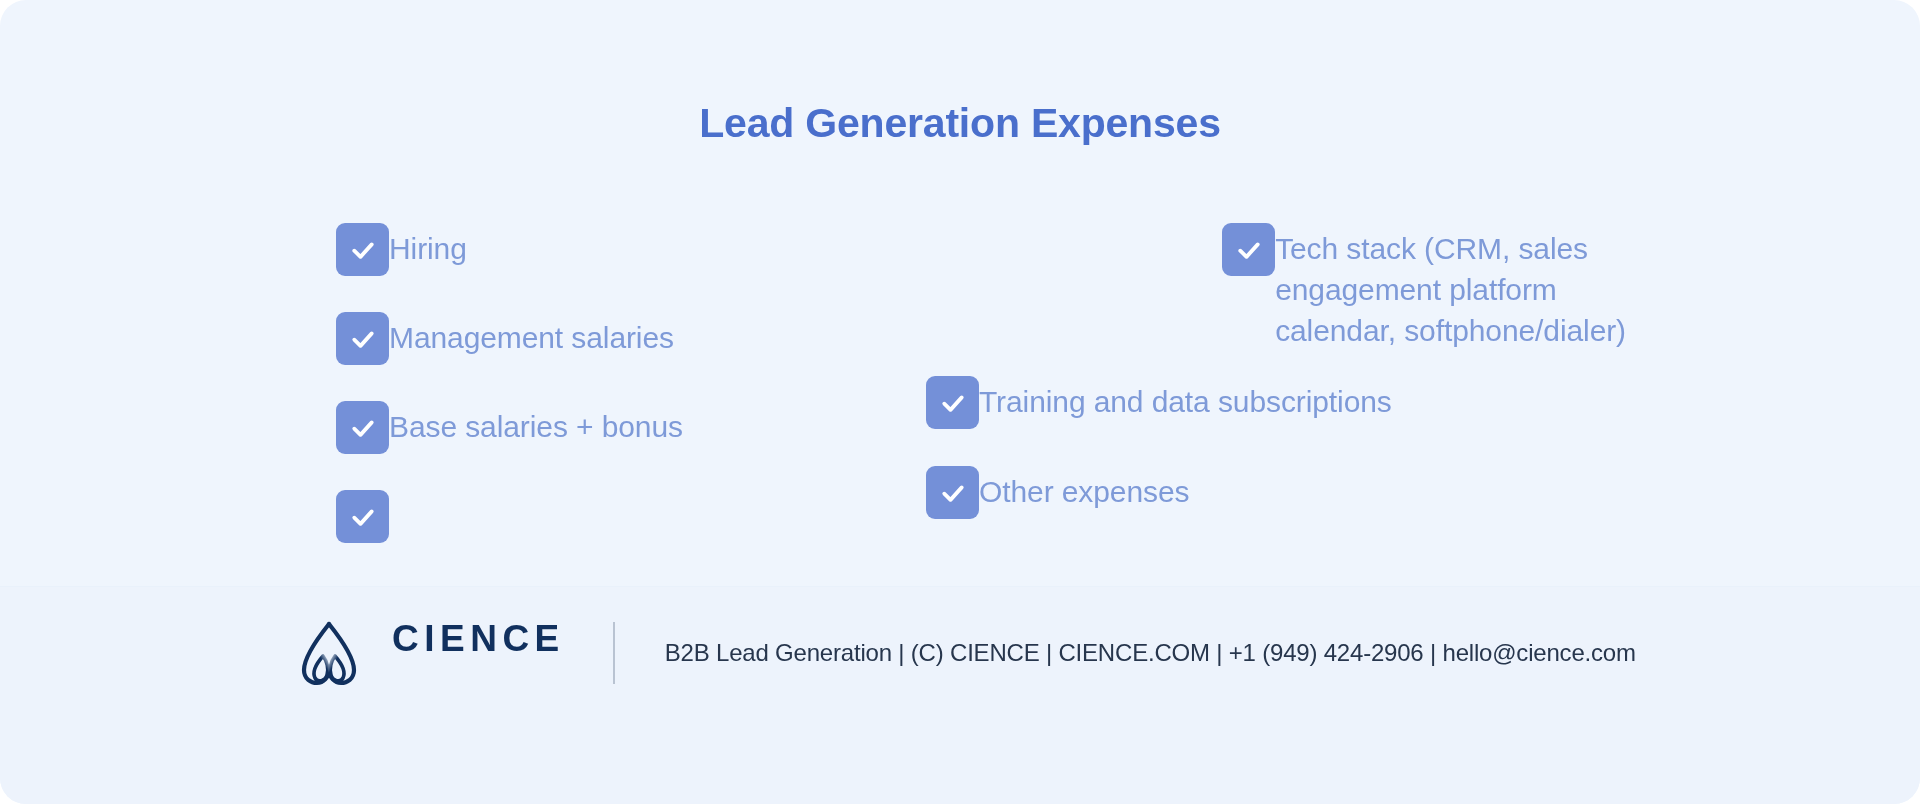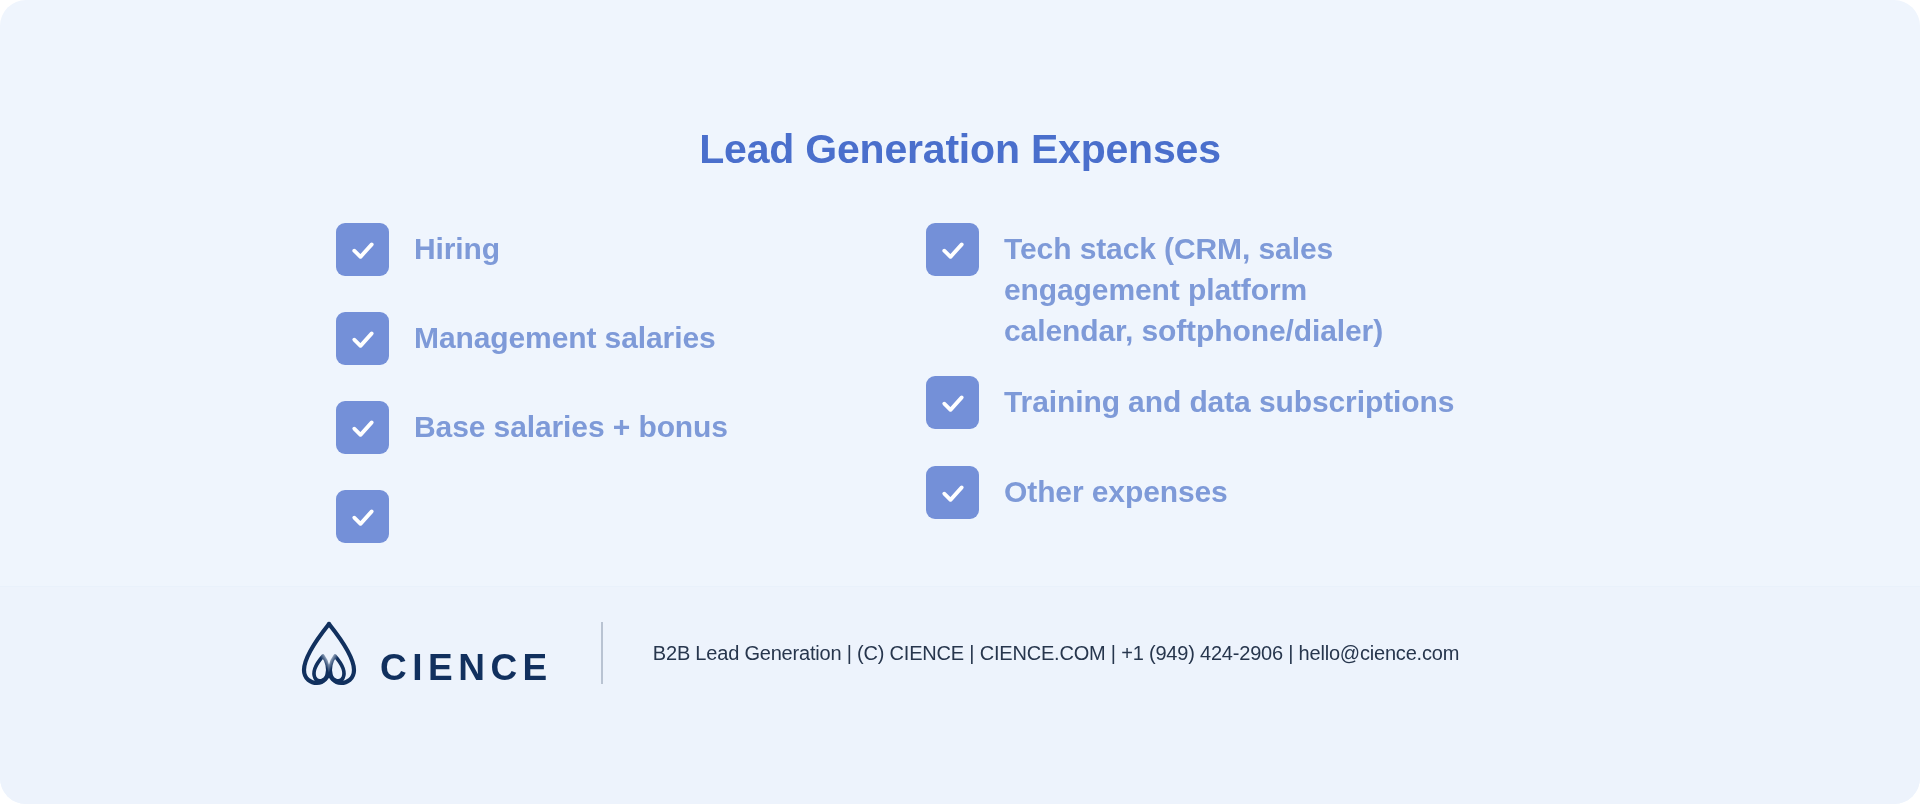--- a/index.html
+++ b/index.html
@@ -47,21 +47,20 @@
     position: absolute;
     top: 101px;
     left: 0;
     width: 1920px;
     text-align: center;
     font-size: 41px;
     font-weight: bold;
     color: #4a6fcc;
     letter-spacing: -0.2px;
     line-height: 1.1;
-    margin-top: 26px;
   }
 
   
   #checklist {
     position: absolute;
     top: 222px;
     left: 336px;
     width: 1300px;
   }
   .col {
@@ -70,57 +69,57 @@
   }
   #col-left  { left: 0px;   width: 560px; }
   #col-right { left: 590px; width: 700px; }
 
   .check-item {
     display: flex;
     align-items: flex-start;
     margin-bottom: 35px;
   }
   #col-right .check-item { margin-bottom: 36px; }
-  #col-right .check-item:first-child { margin-bottom: 24px; }
+  #col-right .check-item:first-child { margin-bottom: 24px; justify-content: flex-end; }
 
   .checkbox {
     flex: 0 0 auto;
     width: 53px;
     height: 53px;
     border-radius: 9px;
     background: #7490d8;
     display: flex;
     align-items: center;
     justify-content: center;
     margin-top: 1px;
   }
   .checkbox svg { display: block; }
 
   .check-label {
-    margin-left: 25px;
     font-size: 30px;
-    font-weight: bold;
+    font-weight: normal;
     color: #7e9ad8;
     line-height: 1.37;
     letter-spacing: -0.1px;
     white-space: pre-line;
     padding-top: 6px;
   }
 
   
   #footer {
     position: absolute;
     left: 298px;
     top: 620px;
     display: flex;
     align-items: center;
   }
   #logo-wrap {
     display: flex;
-    align-items: flex-end;
+    align-items: flex-start;
+    gap: 12px;
   }
   #logo-mark {
     width: 62px;
     height: 66px;
     flex: 0 0 auto;
   }
   #logo-word {
     margin-left: 20px;
     font-size: 37px;
     font-weight: bold;
@@ -129,21 +128,21 @@
     line-height: 1;
   }
   #footer-divider {
     width: 2px;
     height: 62px;
     background: #b9c3d2;
     margin-left: 48px;
     margin-right: 50px;
   }
   #footer-text {
-    font-size: 20px;
+    font-size: 24px;
     color: #27364d;
     letter-spacing: -0.2px;
     white-space: nowrap;
   }
 </style>
 </head>
 <body>
 
 <div id="slide">
 

